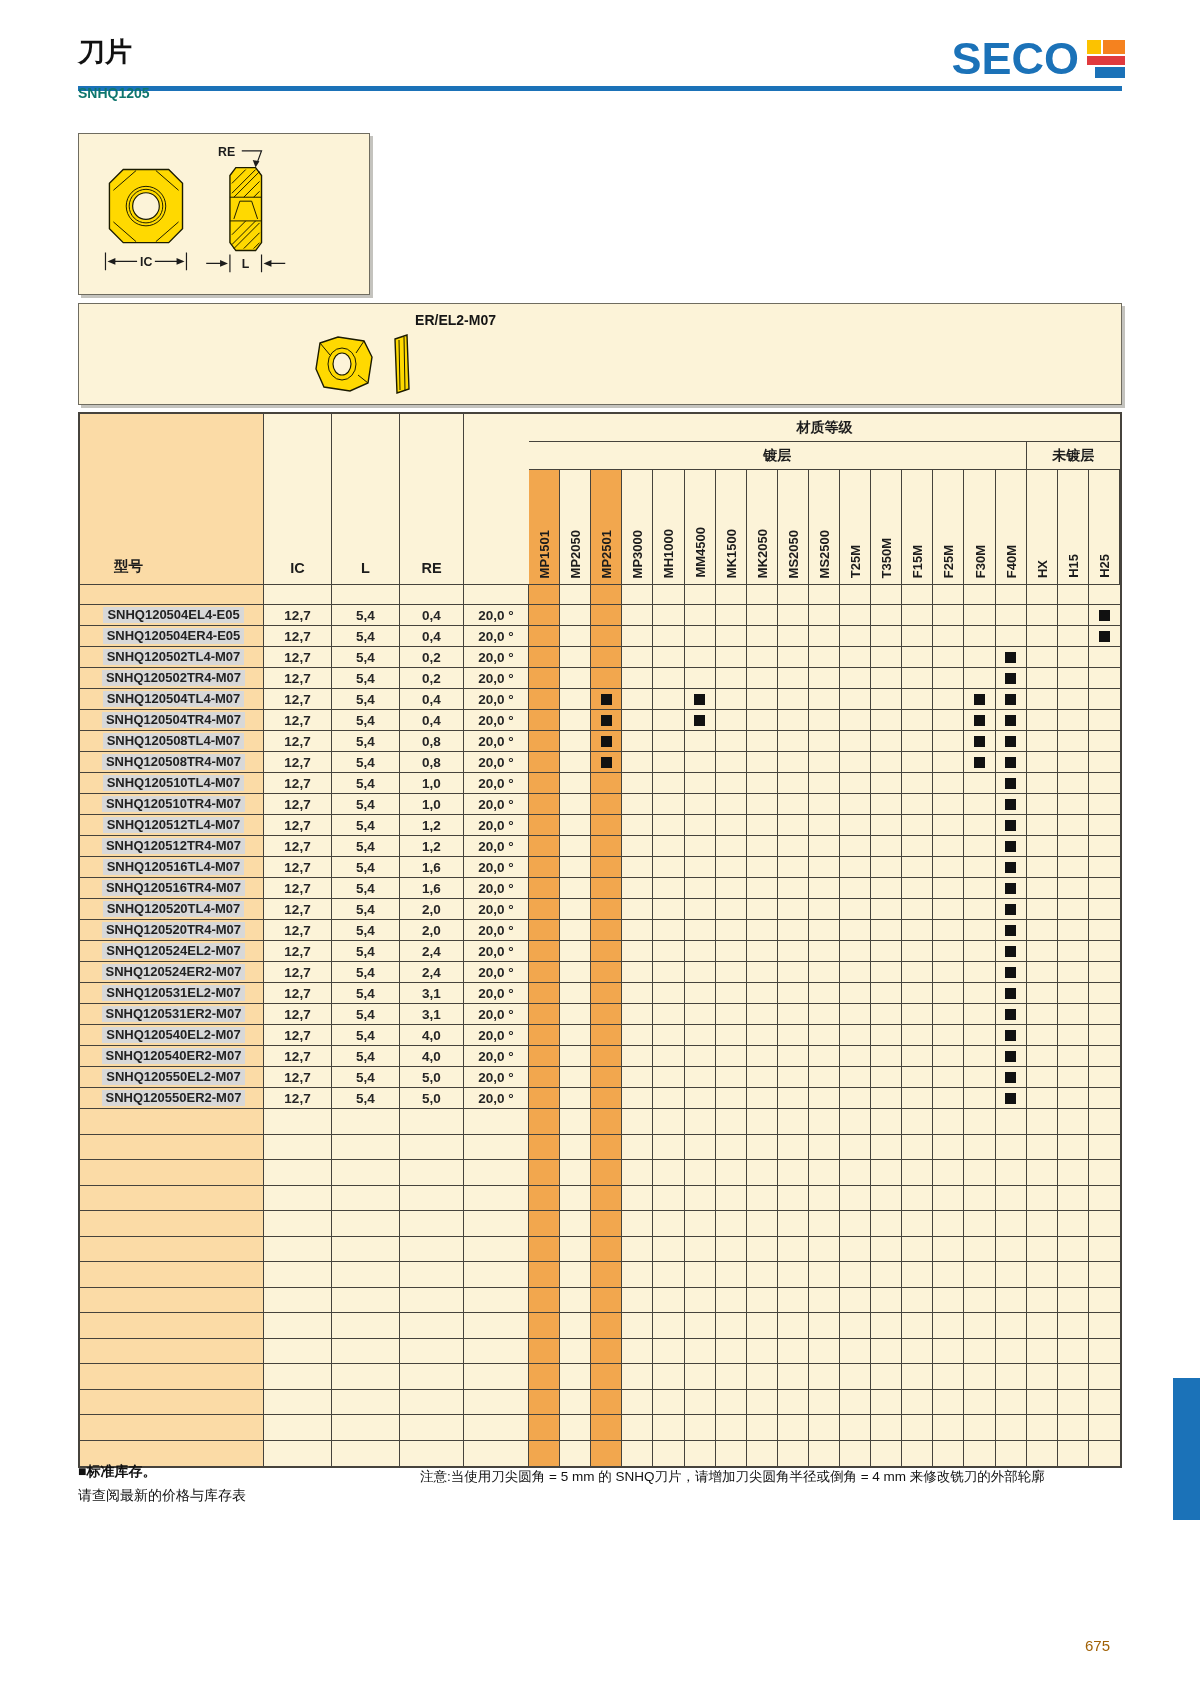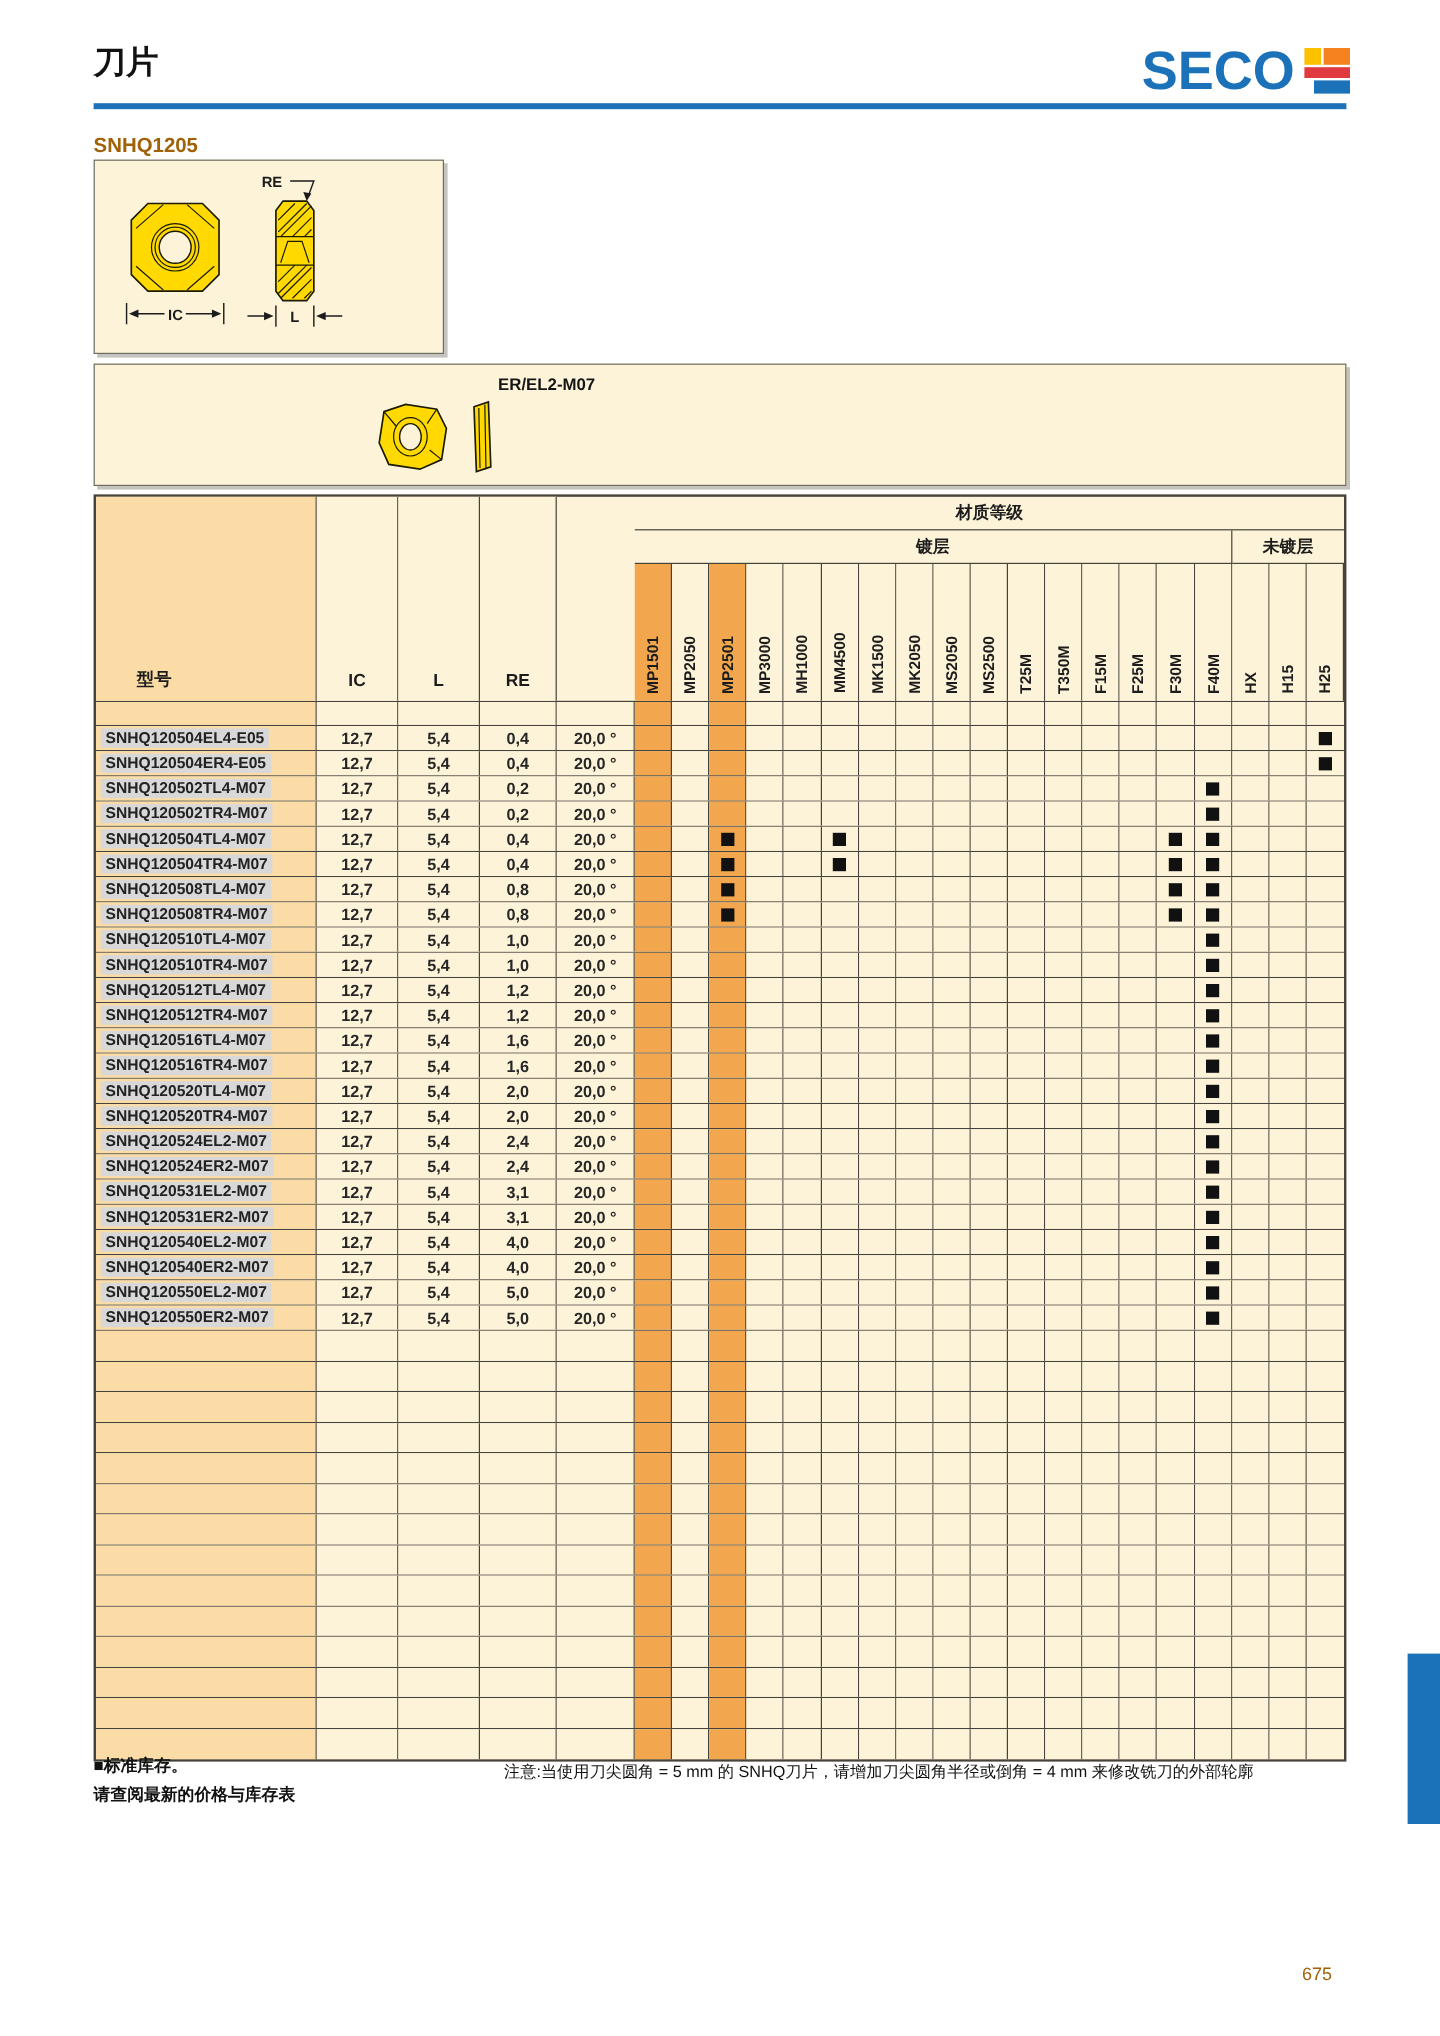--- a/index.html
+++ b/index.html
@@ -15,21 +15,21 @@
   .page-title{position:absolute;left:78px;top:34px;font-size:27px;font-weight:700;color:#111}
   .brand{position:absolute;top:40px;right:75px;display:flex;align-items:flex-start;gap:8px}
   .brand-word{font-size:45px;line-height:38px;font-weight:700;color:var(--blue);letter-spacing:0}
   .brand-mark{position:relative;width:38px;height:38px}
   .brand-mark div{position:absolute}
   .bm-yellow{left:0;top:0;width:14px;height:14px;background:#FCC200}
   .bm-orange{left:16px;top:0;width:22px;height:14px;background:#F5821F}
   .bm-red{left:0;top:16px;width:38px;height:9px;background:#E03A3E}
   .bm-blue{left:8px;top:27px;width:30px;height:11px;background:var(--blue)}
   .rule{position:absolute;left:78px;top:86px;width:1044px;height:5px;background:var(--blue)}
-  .subtitle{position:absolute;left:78px;top:112px;font-size:17px;font-weight:700;color:#a16207}
+  .subtitle{position:absolute;left:78px;top:85px;font-size:14px;font-weight:700;color:#0f766e}
 
   .panel{position:absolute;background:var(--cream);border:1px solid #6f6c60;box-shadow:3px 3px 0 rgba(125,122,110,.45)}
   .diagram-box{left:78px;top:133px;width:292px;height:162px}
   .variants-box{left:78px;top:303px;width:1044px;height:102px}
   .variant{position:absolute;top:8px;width:270px;text-align:right}
   .variant-label{font-size:14px;font-weight:700;color:#151515}
   .variant-imgs{margin-top:5px;display:flex;justify-content:center;align-items:flex-end;gap:13px}
 
   .ins-fill{fill:var(--yellow);stroke:#1b1b00;stroke-width:1.4}
   .ins-hole{fill:var(--cream);stroke:#1b1b00;stroke-width:1.2}
@@ -54,28 +54,28 @@
   .vcell{position:relative}
   .vcell.hlcol{background:var(--orange)}
   .vtext{position:absolute;bottom:6px;left:50%;transform:translateX(-50%) rotate(180deg);
          writing-mode:vertical-rl;font-weight:700;font-size:13px;white-space:nowrap}
   .trow{height:21px;border-bottom:1px solid var(--line)}
   .trow.spacer{height:20px}
   .trow.empty{height:25.5px}
   .trow:last-child{border-bottom:none}
   .c{border-right:1px solid var(--line);background:var(--cream);display:flex;align-items:center;justify-content:center;overflow:hidden}
   .c:last-child{border-right:none}
-  .c.model{justify-content:flex-start;padding-left:4px;background:var(--peach)}
+  .c.model{justify-content:center;padding-left:4px;background:var(--peach)}
   .c.g.hlcol{background:var(--orange)}
   .chip{background:var(--chip);padding:0 4px;font-size:13px;font-weight:700;line-height:16px;white-space:nowrap;color:#222}
   .c.num{font-size:13.5px;font-weight:700;color:#262626}
   .mark{width:11px;height:11px;background:#111}
 
   .foot-stock1{position:absolute;left:78px;top:1463px;font-size:14px;font-weight:700;color:#111}
-  .foot-stock2{position:absolute;left:78px;top:1487px;font-size:14px;font-weight:700;color:#111}
+  .foot-stock2{position:absolute;left:78px;top:1487px;font-size:14px;font-weight:400;color:#111}
   .foot-notice{position:absolute;left:420px;top:1468px;font-size:13.5px;color:#111}
   .blue-tab{position:absolute;right:0;top:1378px;width:27px;height:142px;background:var(--blue)}
   .page-number{position:absolute;right:90px;top:1637px;font-size:15px;color:#a16207}
 </style>
 </head>
 <body>
 
 <div class="page-title">刀片</div>
 
 <div class="brand">

